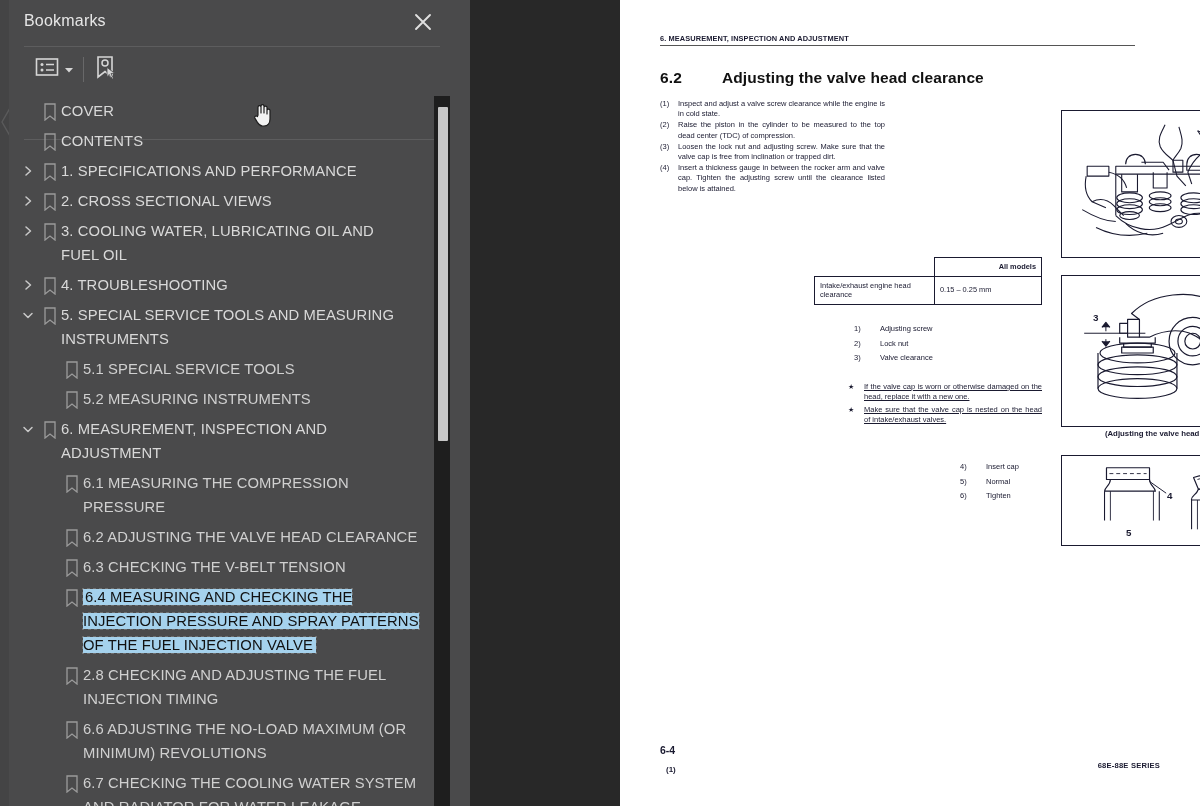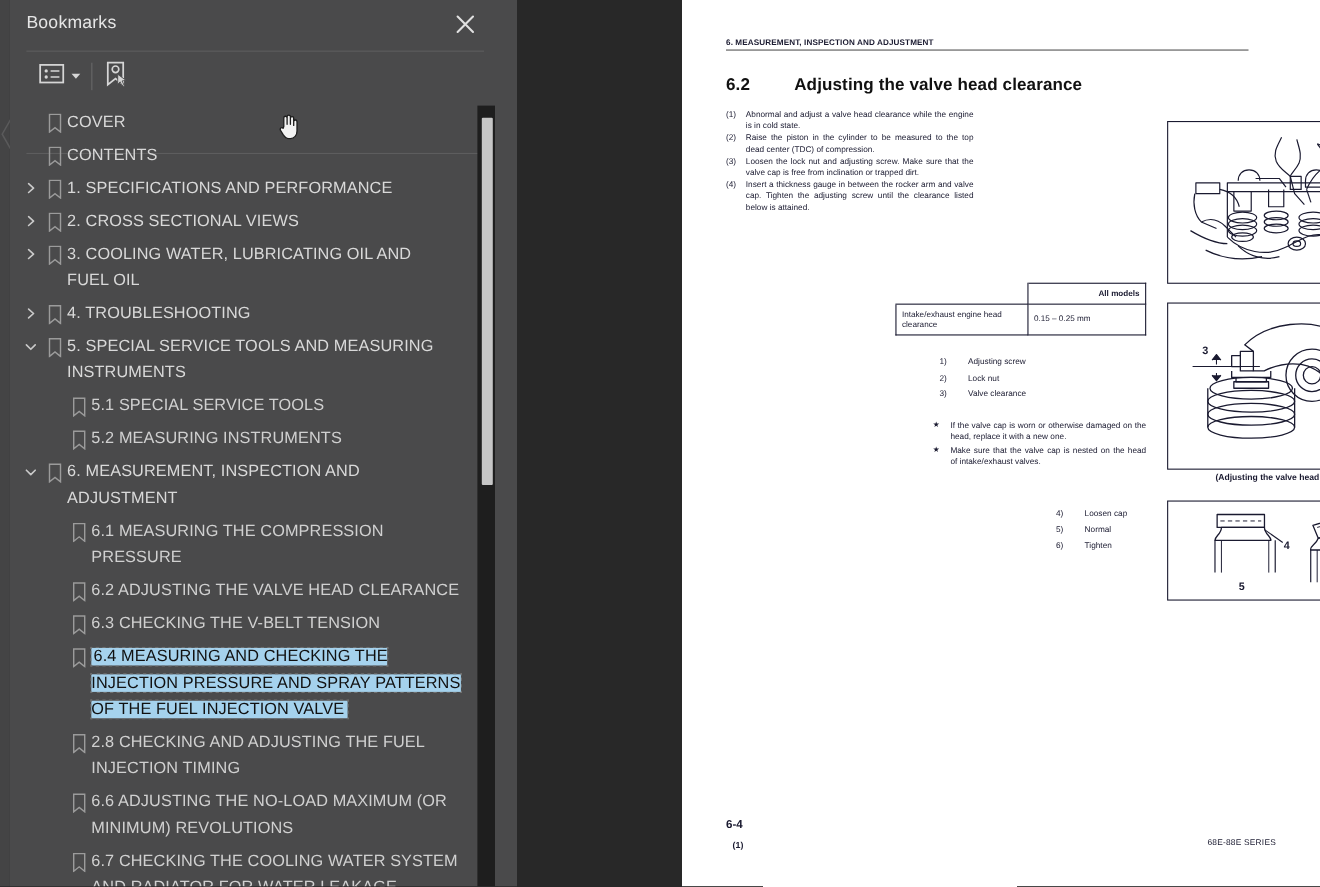--- a/index.html
+++ b/index.html
@@ -180,21 +180,21 @@
   .legend-row .ln { flex: 0 0 26px; }
 
   .notes {
     position: absolute; left: 228px; top: 382px; width: 194px;
   }
   .note {
     display: flex; font-size: 7.5px; line-height: 10.4px; color: #1a1a30;
     margin-bottom: 2px;
   }
   .note .star { flex: 0 0 16px; font-size: 7px; }
-  .note .ntx { flex: 1; text-align: justify; }
+  .note .ntx { flex: 1; text-align: justify; text-decoration: underline; }
 
   .legend-b {
     position: absolute; left: 340px; top: 460px; width: 120px;
   }
 
   
   .fig {
     position: absolute; background: #fff;
     border: 1.3px solid #1a1a30;
   }
@@ -211,21 +211,21 @@
     position: absolute; left: 40px; bottom: 30px;
   }
   .pg-foot-num {
     font-size: 10.5px; font-weight: bold; color: #1a1a30;
   }
   .pg-foot-sub {
     font-size: 8px; font-weight: bold; color: #1a1a30; margin-left: 6px;
   }
   .pg-footer-right {
     position: absolute; right: 40px; bottom: 36px;
-    font-size: 7.6px; font-weight: normal; color: #1a1a30; letter-spacing: .2px;
+    font-size: 7.6px; font-weight: bold; color: #1a1a30; letter-spacing: .2px;
   }
 
   
   .cursor {
     position: absolute; left: 243px; top: 103px; width: 20px; height: 24px;
     pointer-events: none;
   }
 </style>
 </head>
 <body>
@@ -533,21 +533,21 @@
       </div>
 
       <div class="pg-title">
         <span class="num">6.2</span><span>Adjusting the valve head clearance</span>
       </div>
 
       <div class="col-left">
         <ul class="steps" id="steps">
             <li class="step">
               <span class="sn">(1)</span>
-              <span class="st">Abnormal and adjust a valve head clearance while the engine is in cold state.</span>
+              <span class="st">Inspect and adjust a valve screw clearance while the engine is in cold state.</span>
             </li>
             <li class="step">
               <span class="sn">(2)</span>
               <span class="st">Raise the piston in the cylinder to be measured to the top dead center (TDC) of compression.</span>
             </li>
             <li class="step">
               <span class="sn">(3)</span>
               <span class="st">Loosen the lock nut and adjusting screw. Make sure that the valve cap is free from inclination or trapped dirt.</span>
             </li>
             <li class="step">
@@ -590,21 +590,21 @@
             <span class="ntx">If the valve cap is worn or otherwise damaged on the head, replace it with a new one.</span>
           </div>
           <div class="note">
             <span class="star">★</span>
             <span class="ntx">Make sure that the valve cap is nested on the head of intake/exhaust valves.</span>
           </div>
         </div>
       <div class="legend-b" id="legend-b">
           <div class="legend-row">
             <span class="ln">4)</span>
-            <span>Loosen cap</span>
+            <span>Insert cap</span>
           </div>
           <div class="legend-row">
             <span class="ln">5)</span>
             <span>Normal</span>
           </div>
           <div class="legend-row">
             <span class="ln">6)</span>
             <span>Tighten</span>
           </div>
         </div>

